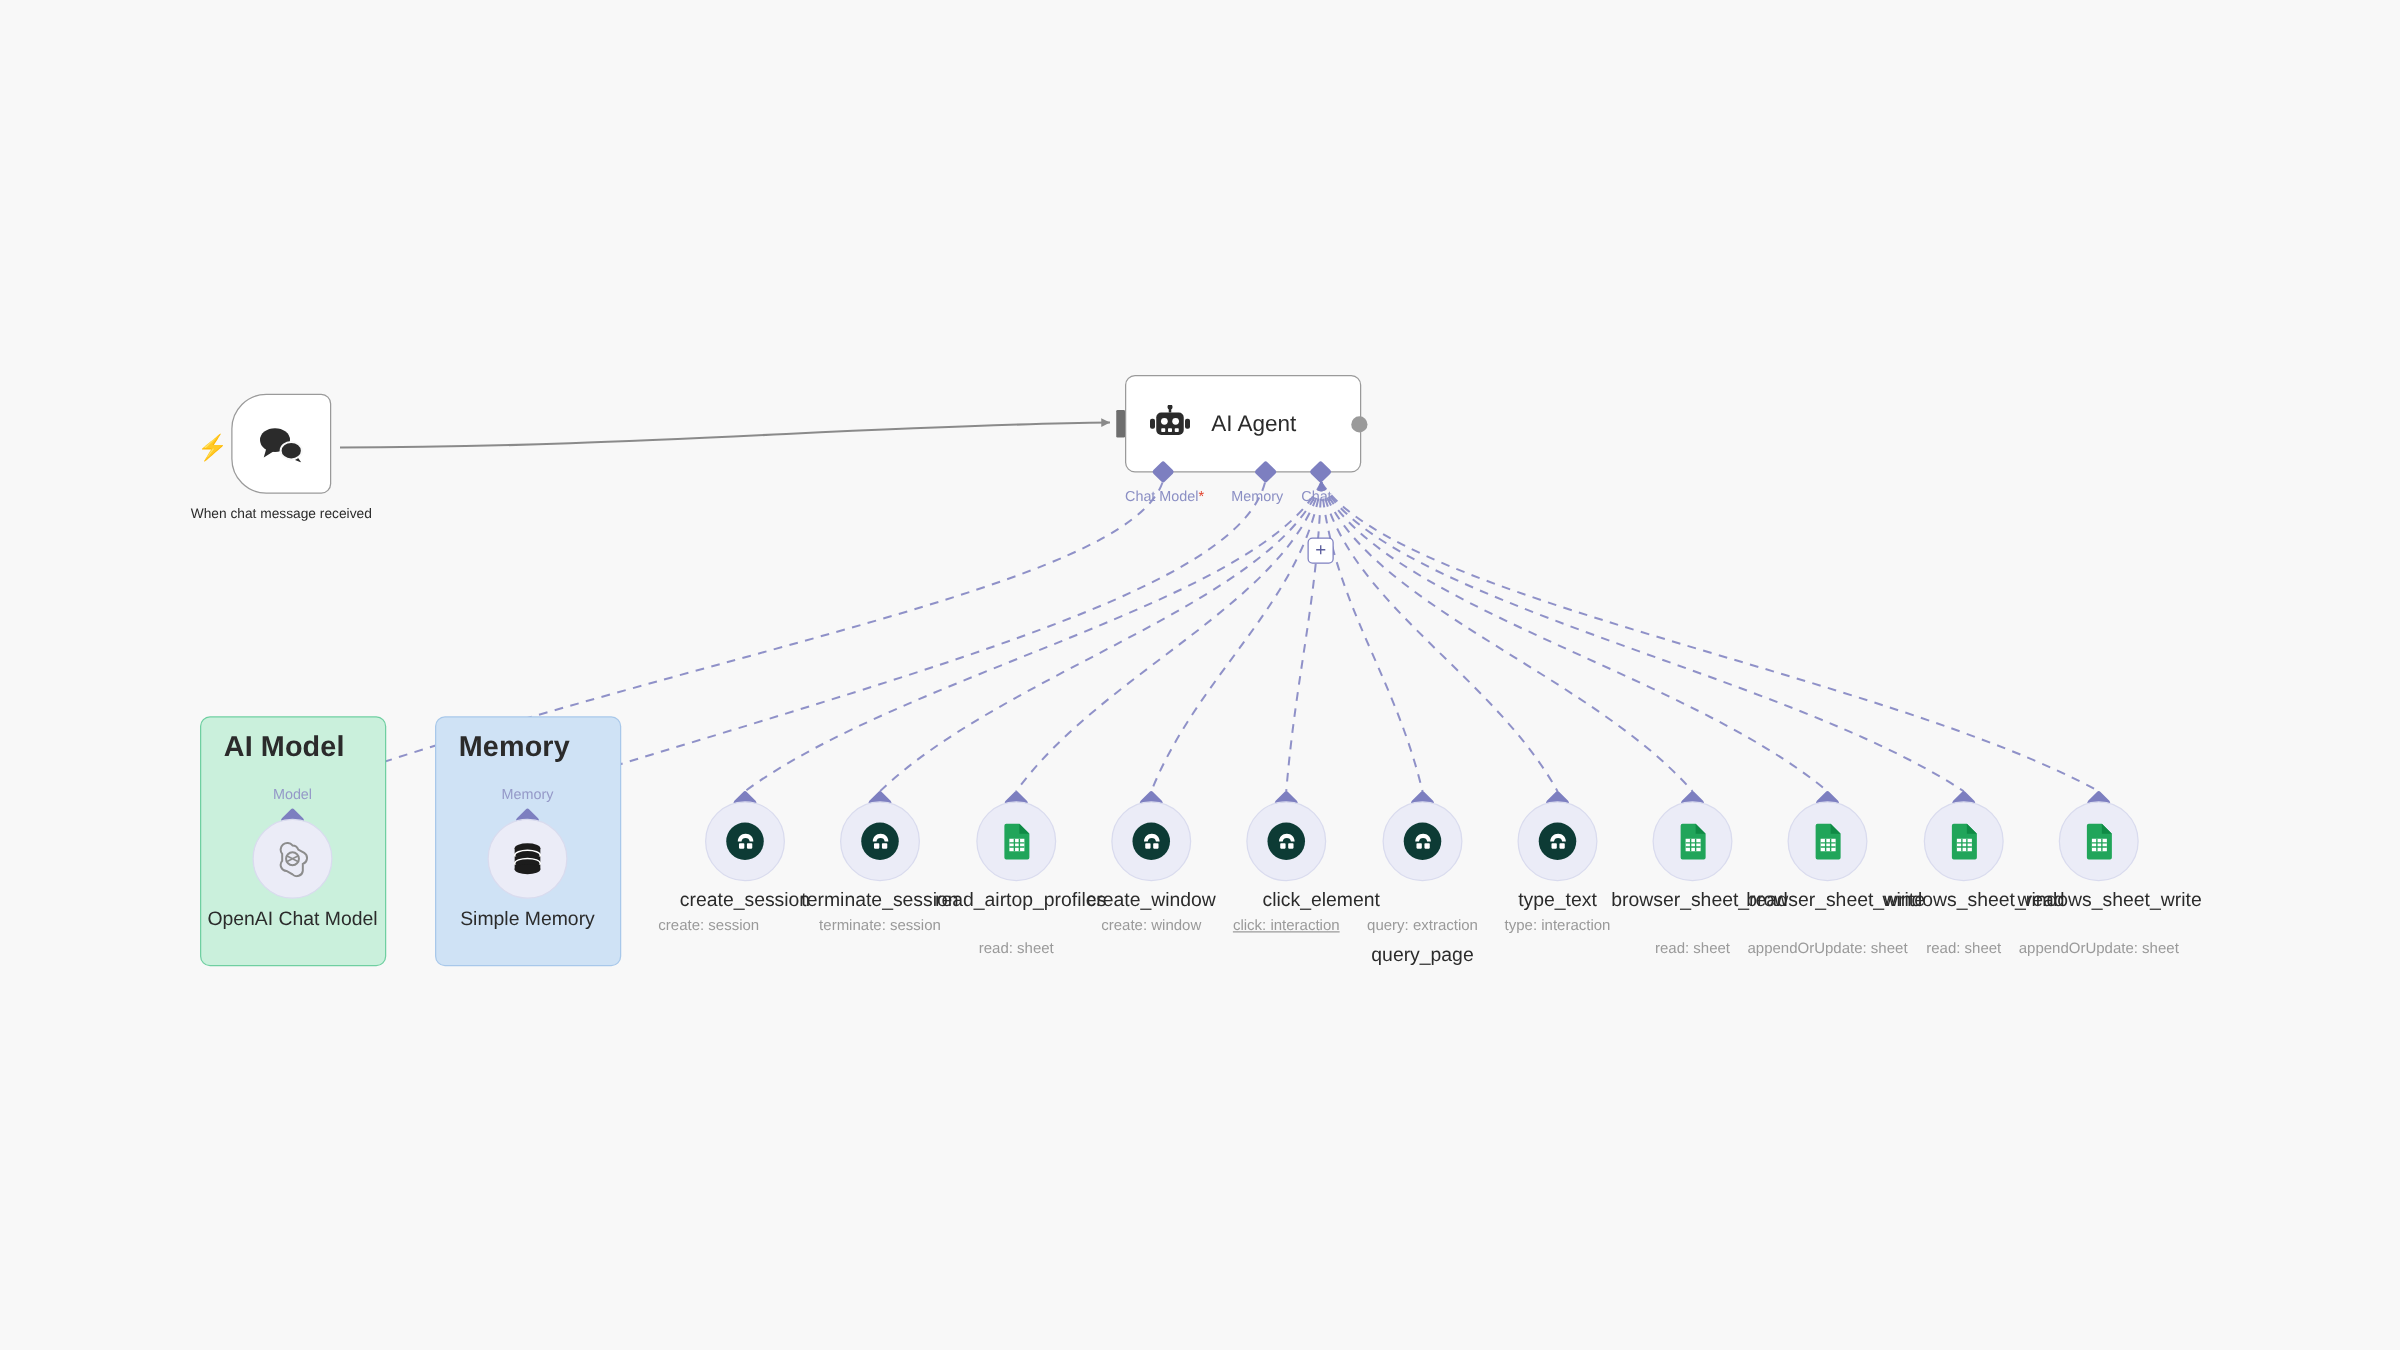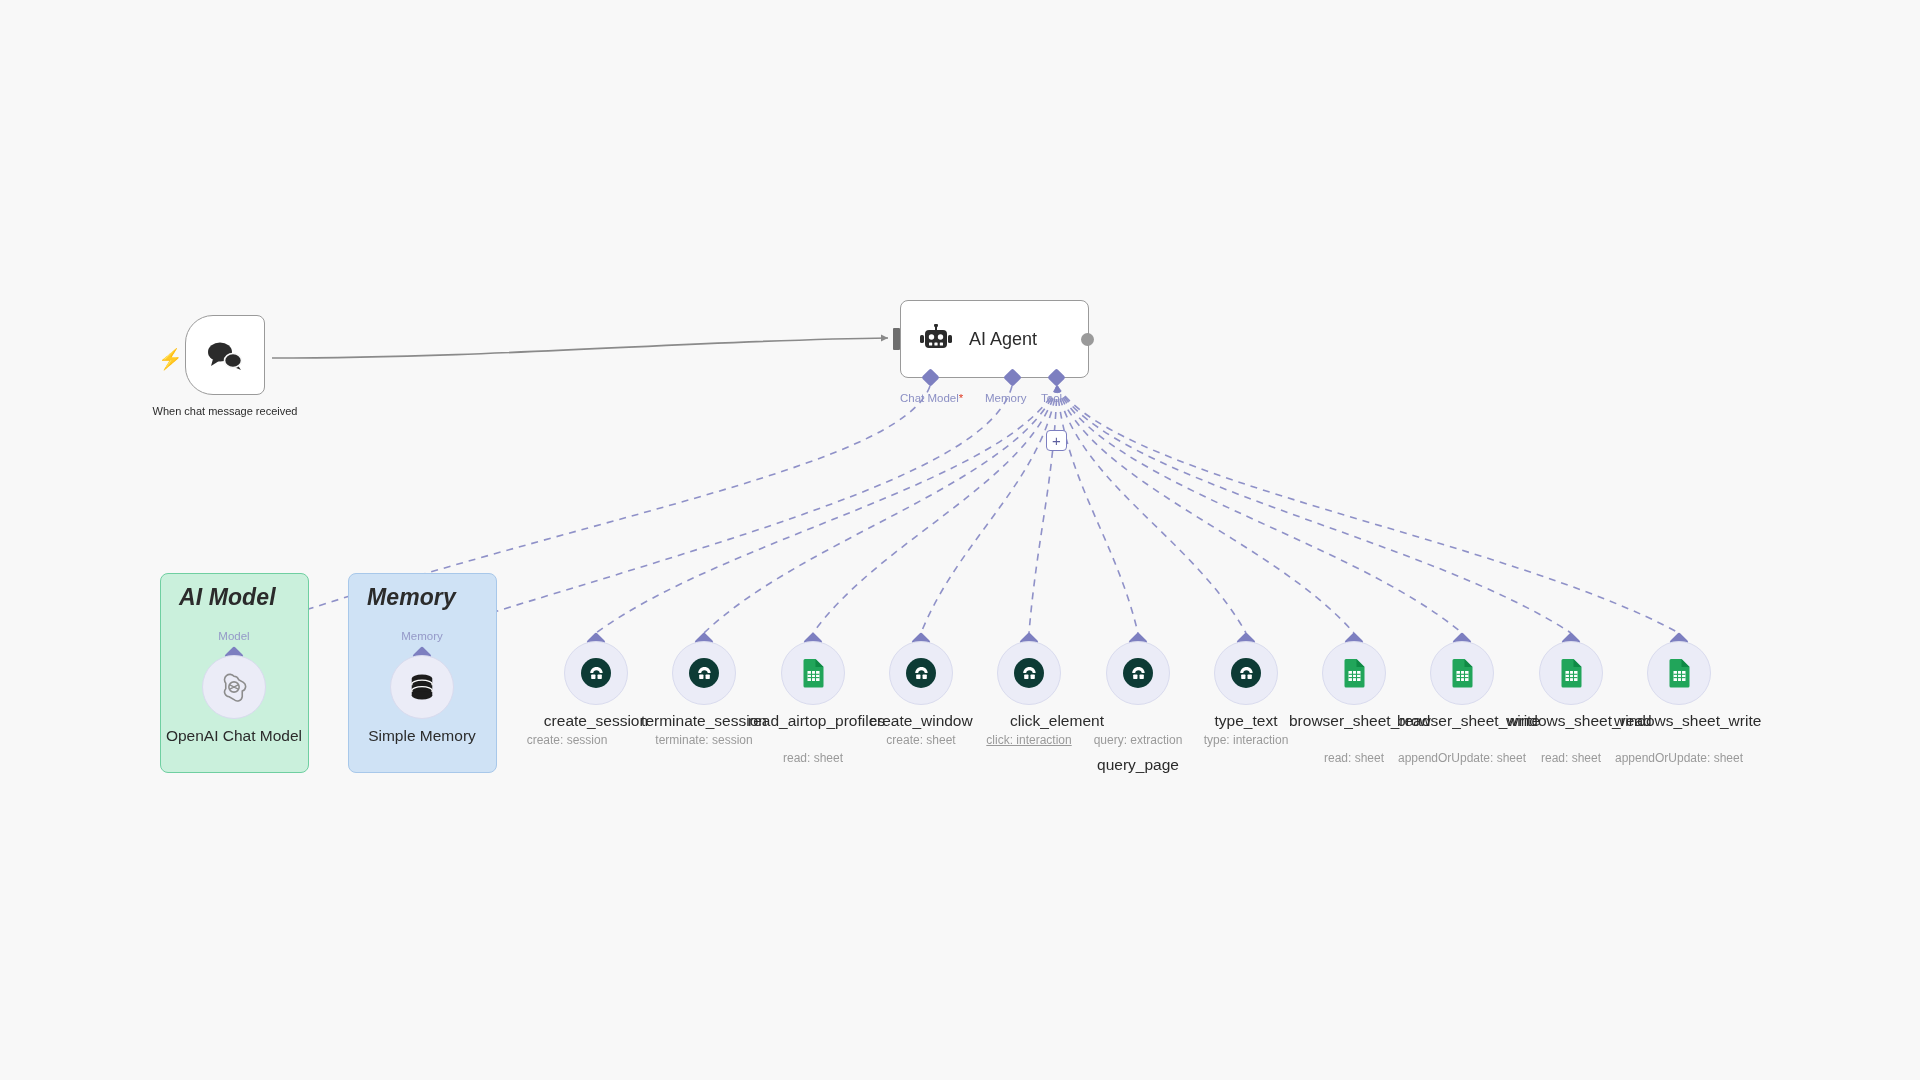--- a/index.html
+++ b/index.html
@@ -35,21 +35,20 @@
     box-sizing: border-box;
   }
   .group-title {
     position: absolute;
     left: 18px;
     top: 10px;
     font-size: 23px;
     font-weight: bold;
     color: #2b2b2b;
     letter-spacing: .1px;
-    font-style: italic;
   }
 
   #group-ai-model {
     left: 160px; top: 573px; width: 149px; height: 200px;
     background: #caf0dc; border: 1px solid #6fcfa1;
   }
   #group-memory {
     left: 348px; top: 573px; width: 149px; height: 200px;
     background: #cfe2f5; border: 1px solid #a8c8ea;
   }
@@ -300,21 +299,21 @@
 
   <div class="agent-diamond" style="left:924px; top:371px;"></div>
   <div class="agent-port-label" style="left:900px; top:392px;">
     <span>Chat Model</span><span style="color:#e0402a;">*</span>
   </div>
 
   <div class="agent-diamond" style="left:1006px; top:371px;"></div>
   <div class="agent-port-label" style="left:985px; top:392px;">Memory</div>
 
   <div class="agent-diamond" style="left:1050px; top:371px;"></div>
-  <div class="agent-port-label" style="left:1041px; top:392px;">Tool</div>
+  <div class="agent-port-label" style="left:1041px; top:392px;">Chat</div>
 
   <div id="plus-button">+</div>
 
   <div id="nodes-layer">
       <div class="sub-port-label" style="left:194px; top:630px; width:80px;">Model</div>
       <div class="sub-diamond" style="left:227px; top:649px;"></div>
       <div class="sub-node" style="left:202px; top:655px;">
         <span class="icon-openai">
           <svg width="30" height="30" viewBox="0 0 32 32">
             <path d="M16,4.6 a5.2,5.2 0 0 1 4.9,3.5 l5.1,2.95 a5.2,5.2 0 0 1 -1.2,9.3 l0,5.9 a5.2,5.2 0 0 1 -8.8,3.1 l-5.1,-2.95 a5.2,5.2 0 0 1 -3.7,-8.6 l0,-5.9 A5.2,5.2 0 0 1 16,4.6 Z" fill="none" stroke="#8c8c8c" stroke-width="1.7"></path>
@@ -386,21 +385,21 @@
       <div class="sub-node" style="left:889px; top:641px;">
         <span class="icon-airtop">
           <svg width="19" height="19" viewBox="0 0 20 20">
             <path d="M10,3.2 C6.2,3.2 3.4,6.1 3.4,9.6 h3.1 a3.5,3.5 0 0 1 6.9,0 h3.1 C16.5,6.1 13.8,3.2 10,3.2 Z" fill="#ffffff"></path>
             <rect x="4.4" y="11.1" width="4.5" height="4.6" rx="0.7" fill="#ffffff"></rect>
             <rect x="11.1" y="11.1" width="4.5" height="4.6" rx="0.7" fill="#ffffff"></rect>
           </svg>
         </span>
       </div>
       <div class="tool-name" style="left:856px; top:712px; width:130px;">create_window</div>
-      <div class="tool-sub" style="left:836px; top:733px; width:170px;">create: sheet</div>
+      <div class="tool-sub" style="left:836px; top:733px; width:170px;">create: window</div>
       <div class="sub-diamond" style="left:1022px; top:635px;"></div>
       <div class="sub-node" style="left:997px; top:641px;">
         <span class="icon-airtop">
           <svg width="19" height="19" viewBox="0 0 20 20">
             <path d="M10,3.2 C6.2,3.2 3.4,6.1 3.4,9.6 h3.1 a3.5,3.5 0 0 1 6.9,0 h3.1 C16.5,6.1 13.8,3.2 10,3.2 Z" fill="#ffffff"></path>
             <rect x="4.4" y="11.1" width="4.5" height="4.6" rx="0.7" fill="#ffffff"></rect>
             <rect x="11.1" y="11.1" width="4.5" height="4.6" rx="0.7" fill="#ffffff"></rect>
           </svg>
         </span>
       </div>

